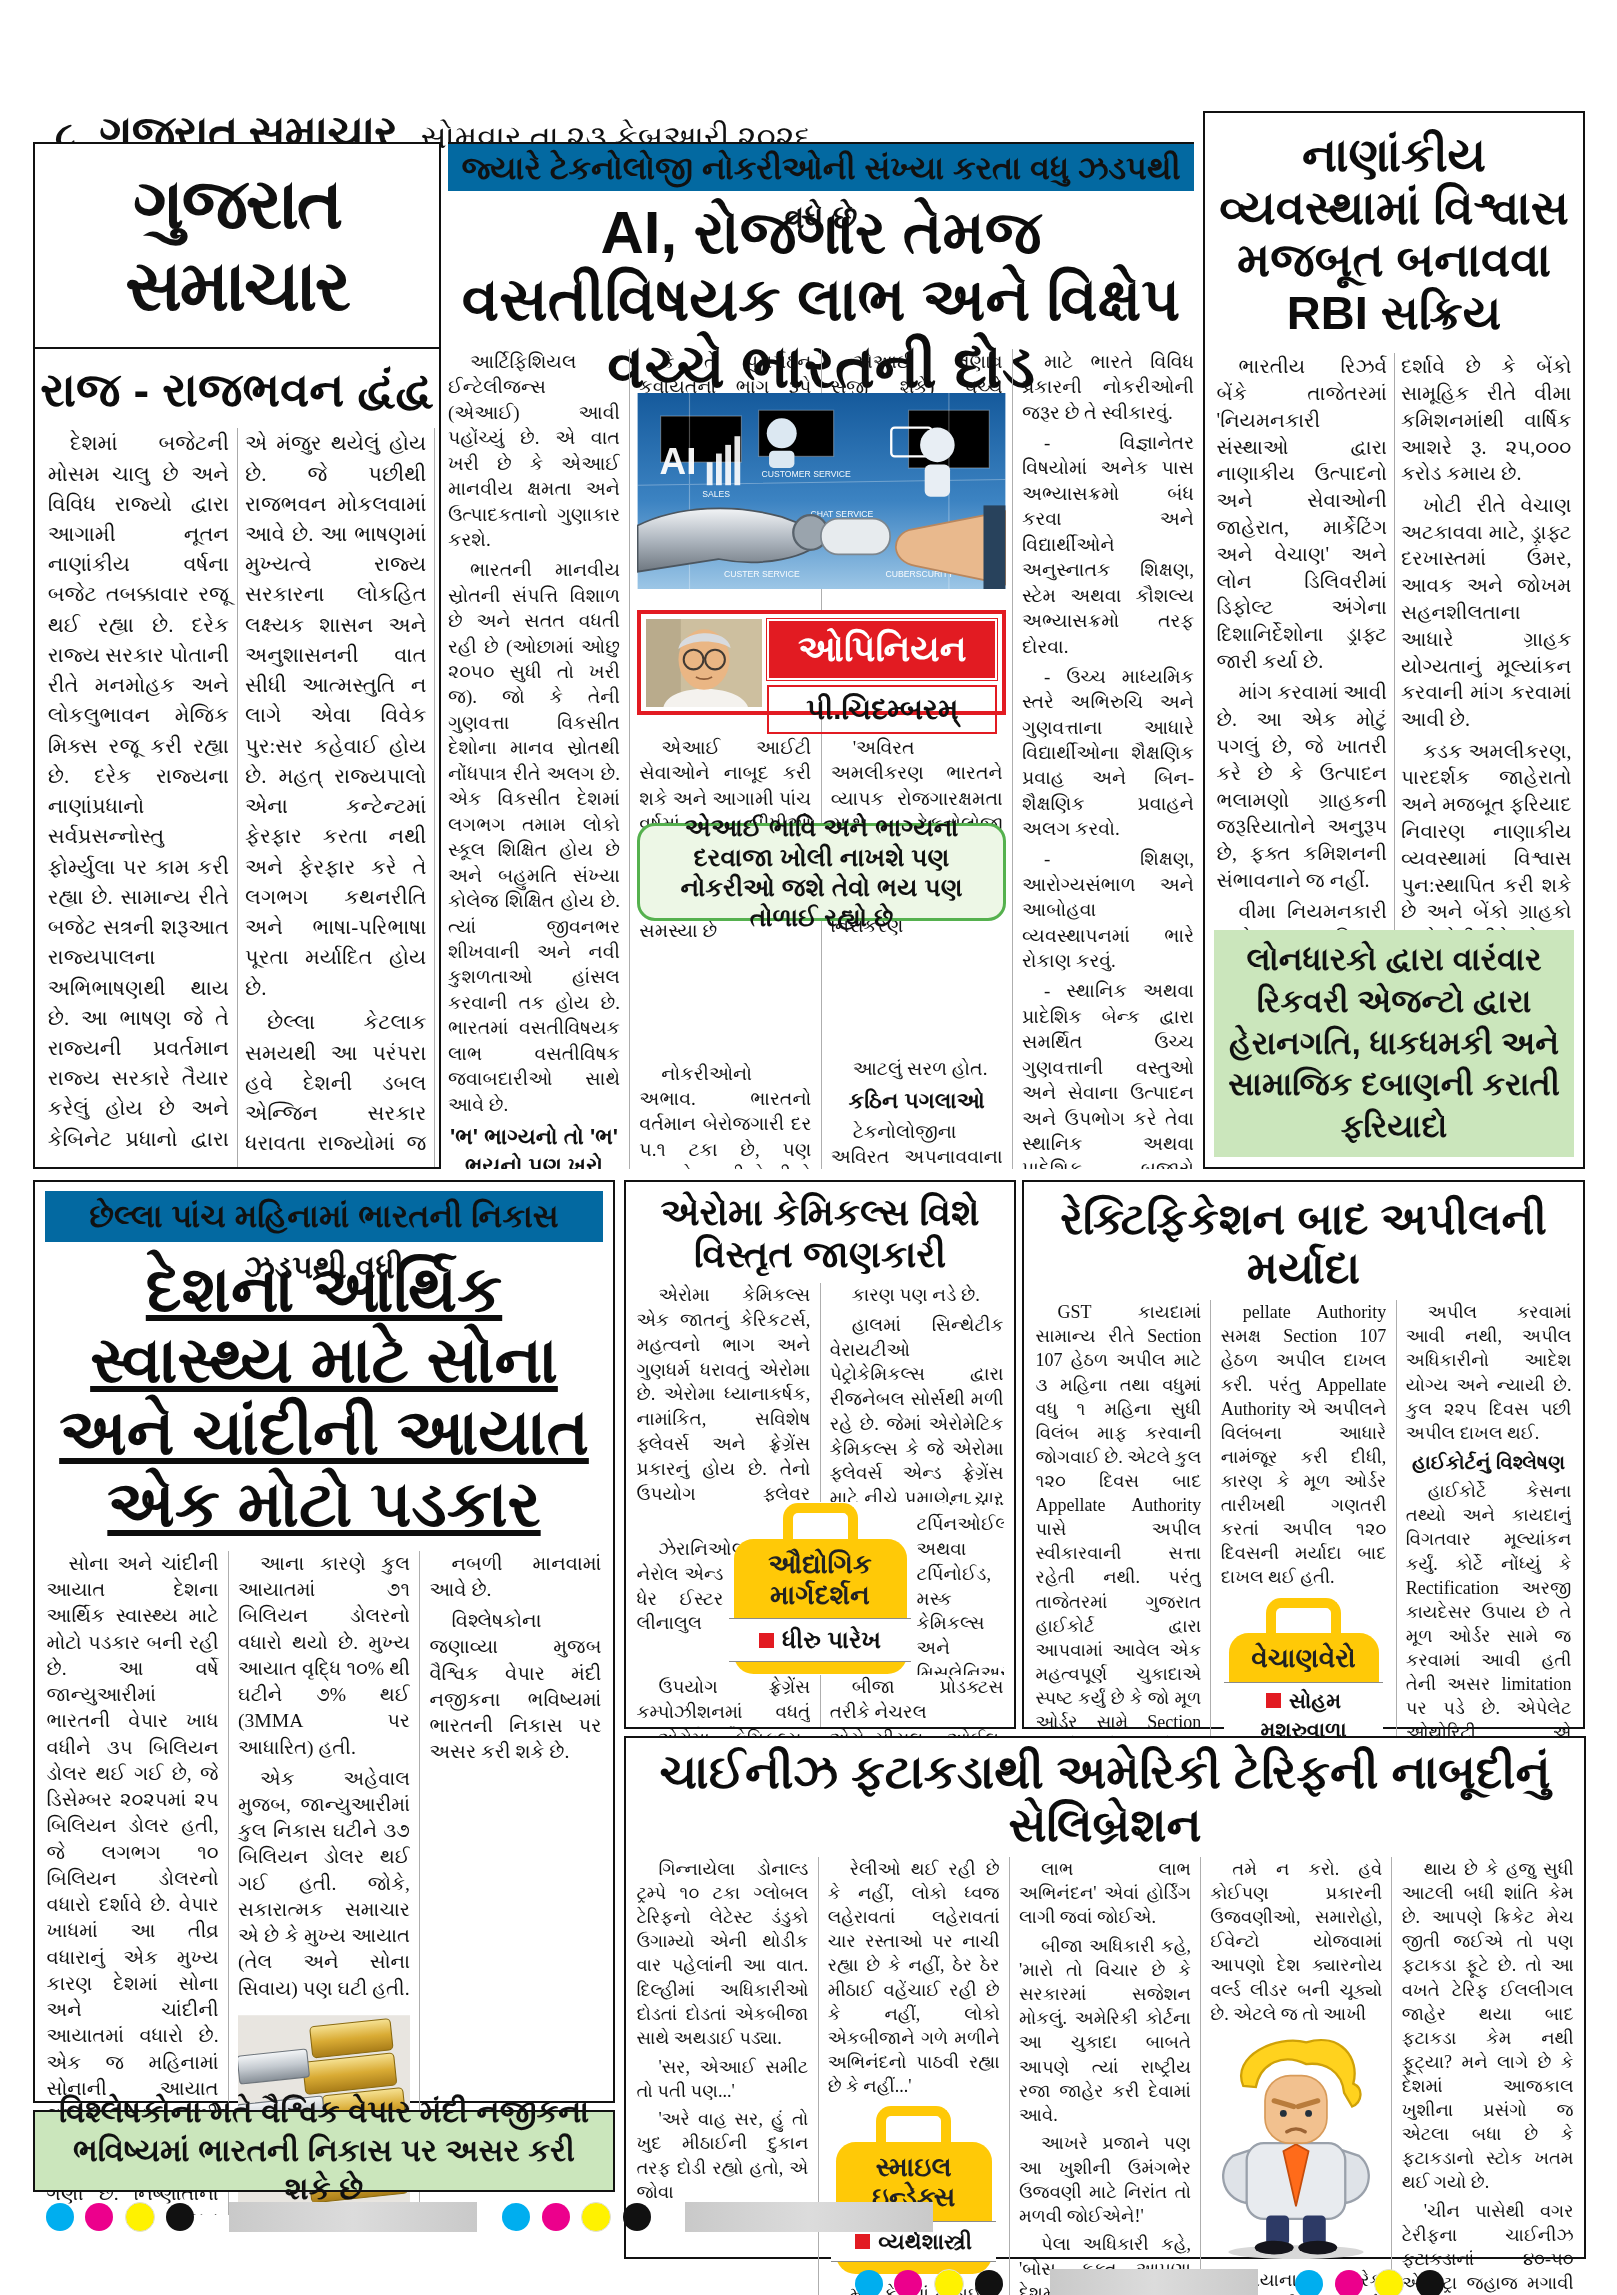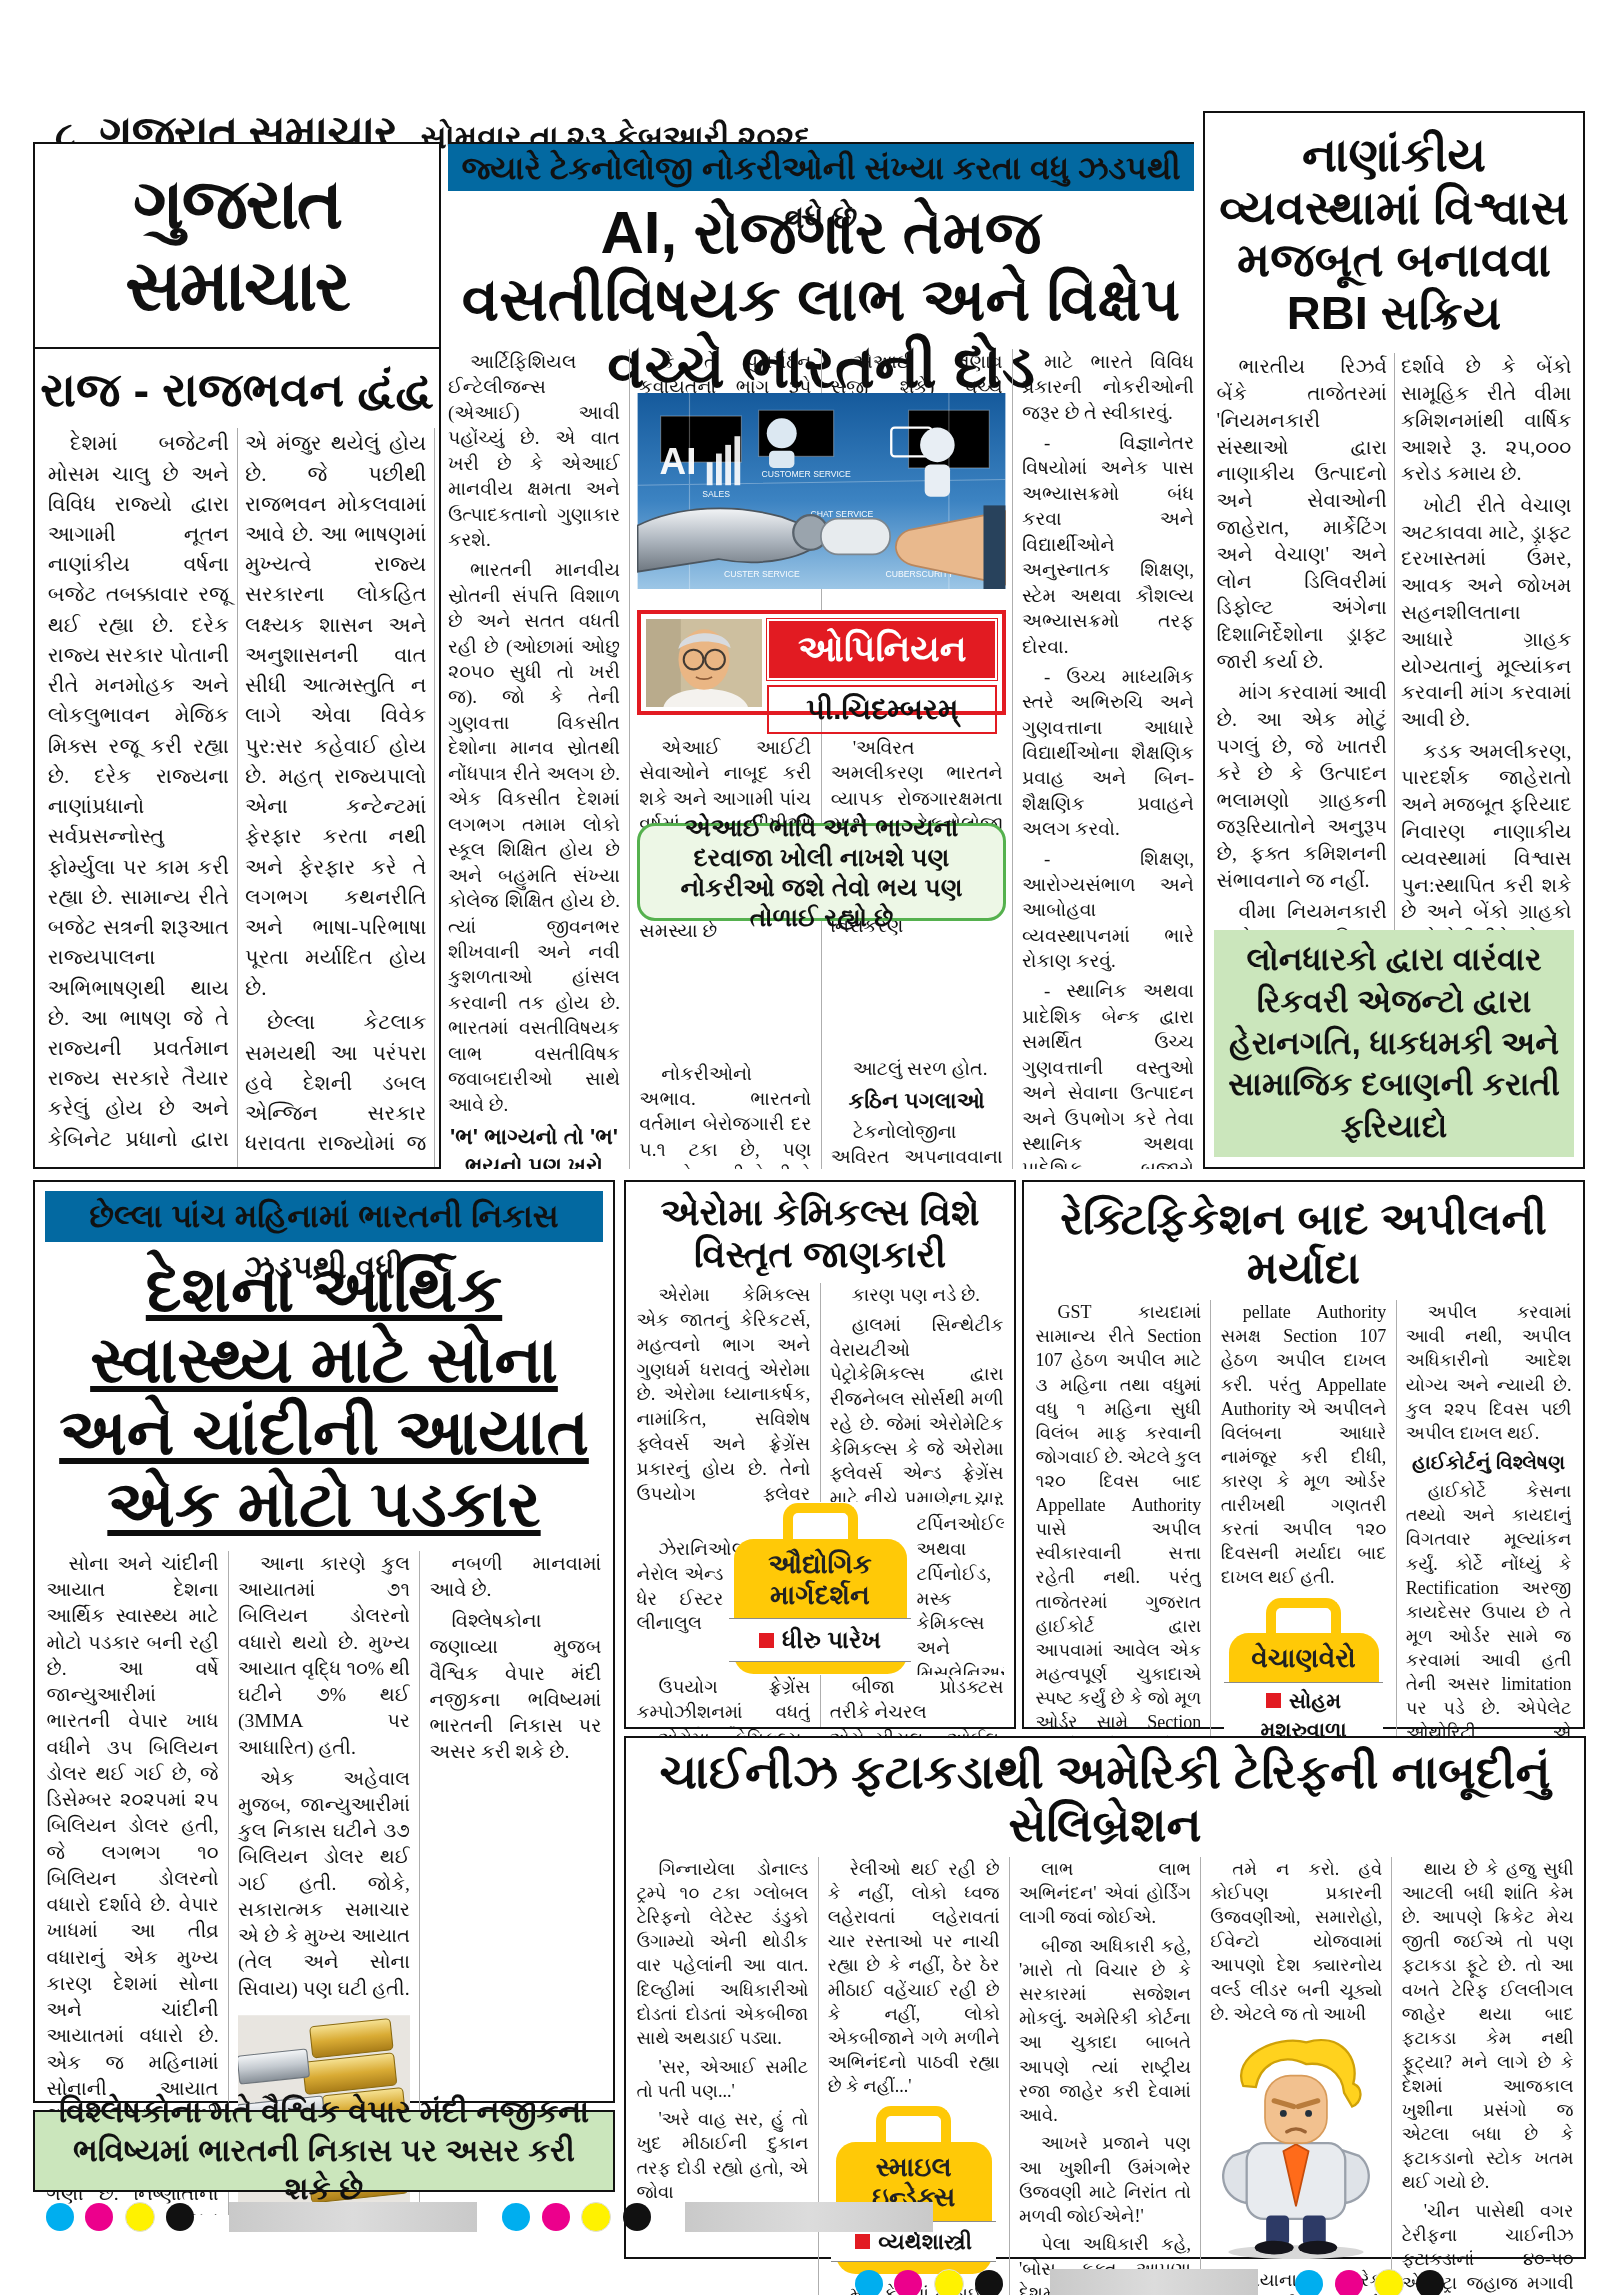--- a/index.html
+++ b/index.html
@@ -42,21 +42,21 @@
   figure{margin:0;}
 </style>
 </head>
 <body>
 
 <div id="page">
 
   <div class="abs" style="left:55px;top:85px;display:flex;align-items:baseline;gap:24px;">
     <span style="font-size:37px;font-weight:bold;">૮</span>
     <span style="font-size:46px;font-weight:900;font-family:'Liberation Sans',sans-serif;letter-spacing:-1.2px;">ગુજરાત સમાચાર</span>
-    <span style="font-size:32px;font-weight:bold;margin-top:34px;">સોમવાર તા.૨૩ ફેબ્રુઆરી ૨૦૨૬</span>
+    <span style="font-size:32px;font-weight:normal;margin-top:34px;">સોમવાર તા.૨૩ ફેબ્રુઆરી ૨૦૨૬</span>
   </div>
 
   <div class="box" style="left:33px;top:142px;width:408px;height:1027px;">
     <div style="border-bottom:2.3px solid #111;text-align:center;padding:19.6px 4.6px;">
       <span style="font-size:70px;font-weight:900;font-family:'Liberation Sans',sans-serif;letter-spacing:-2.3px;">ગુજરાત સમાચાર</span>
     </div>
     <div class="headline" style="font-size:47px;padding:15px 0 8px;">રાજ - રાજભવન દ્વંદ્વ</div>
     <div class="body-text" style="columns:2;column-gap:16px;column-rule:0.6px solid #aaa;padding:3.5px 12.7px;font-size:21px;line-height:1.44;height:739px;overflow:hidden;">
         <p class="para">દેશમાં બજેટની મોસમ ચાલુ છે અને વિવિધ રાજ્યો દ્વારા આગામી નૂતન નાણાંકીય વર્ષના બજેટ તબક્કાવાર રજૂ થઈ રહ્યા છે. દરેક રાજ્ય સરકાર પોતાની રીતે મનમોહક અને લોકલુભાવન મેજિક મિક્સ રજૂ કરી રહ્યા છે. દરેક રાજ્યના નાણાંપ્રધાનો સર્વપ્રસન્નોસ્તુ ફોર્મ્યુલા પર કામ કરી રહ્યા છે. સામાન્ય રીતે બજેટ સત્રની શરૂઆત રાજ્યપાલના અભિભાષણથી થાય છે. આ ભાષણ જે તે રાજ્યની પ્રવર્તમાન રાજ્ય સરકારે તૈયાર કરેલું હોય છે અને કેબિનેટ પ્રધાનો દ્વારા એ મંજુર થયેલું હોય છે. જે પછીથી રાજભવન મોકલવામાં આવે છે. આ ભાષણમાં મુખ્યત્વે રાજ્ય સરકારના લોકહિત લક્ષ્યક શાસન અને અનુશાસનની વાત સીધી આત્મસ્તુતિ ન લાગે એવા વિવેક પુર:સર કહેવાઈ હોય છે. મહત્ રાજ્યપાલો એના કન્ટેન્ટમાં ફેરફાર કરતા નથી અને ફેરફાર કરે તે લગભગ કથનરીતિ અને ભાષા-પરિભાષા પૂરતા મર્યાદિત હોય છે.</p>
         <p class="para">છેલ્લા કેટલાક સમયથી આ પરંપરા હવે દેશની ડબલ એન્જિન સરકાર ધરાવતા રાજ્યોમાં જ અસ્તિત્વ ધરાવે છે. જ્યાં કેન્દ્રની શાસક સરકાર સિવાયની સરકાર છે ત્યાં વહુની સામે વાંધા કાઢતી સાસુ જેવા છણકા કરતા રાજભવનો જોવા મળે છે ને સામે પક્ષે એનું એક કારણ એ પણ હોય છે કે રાજ્ય સરકારના મનમાં કેન્દ્રનો જે મહિમા હોવો જોઈએ તે અને રાજ્યપાલ પરત્વેના આદરમાં કંઈક ઘટ પણ હોય છે.</p>

